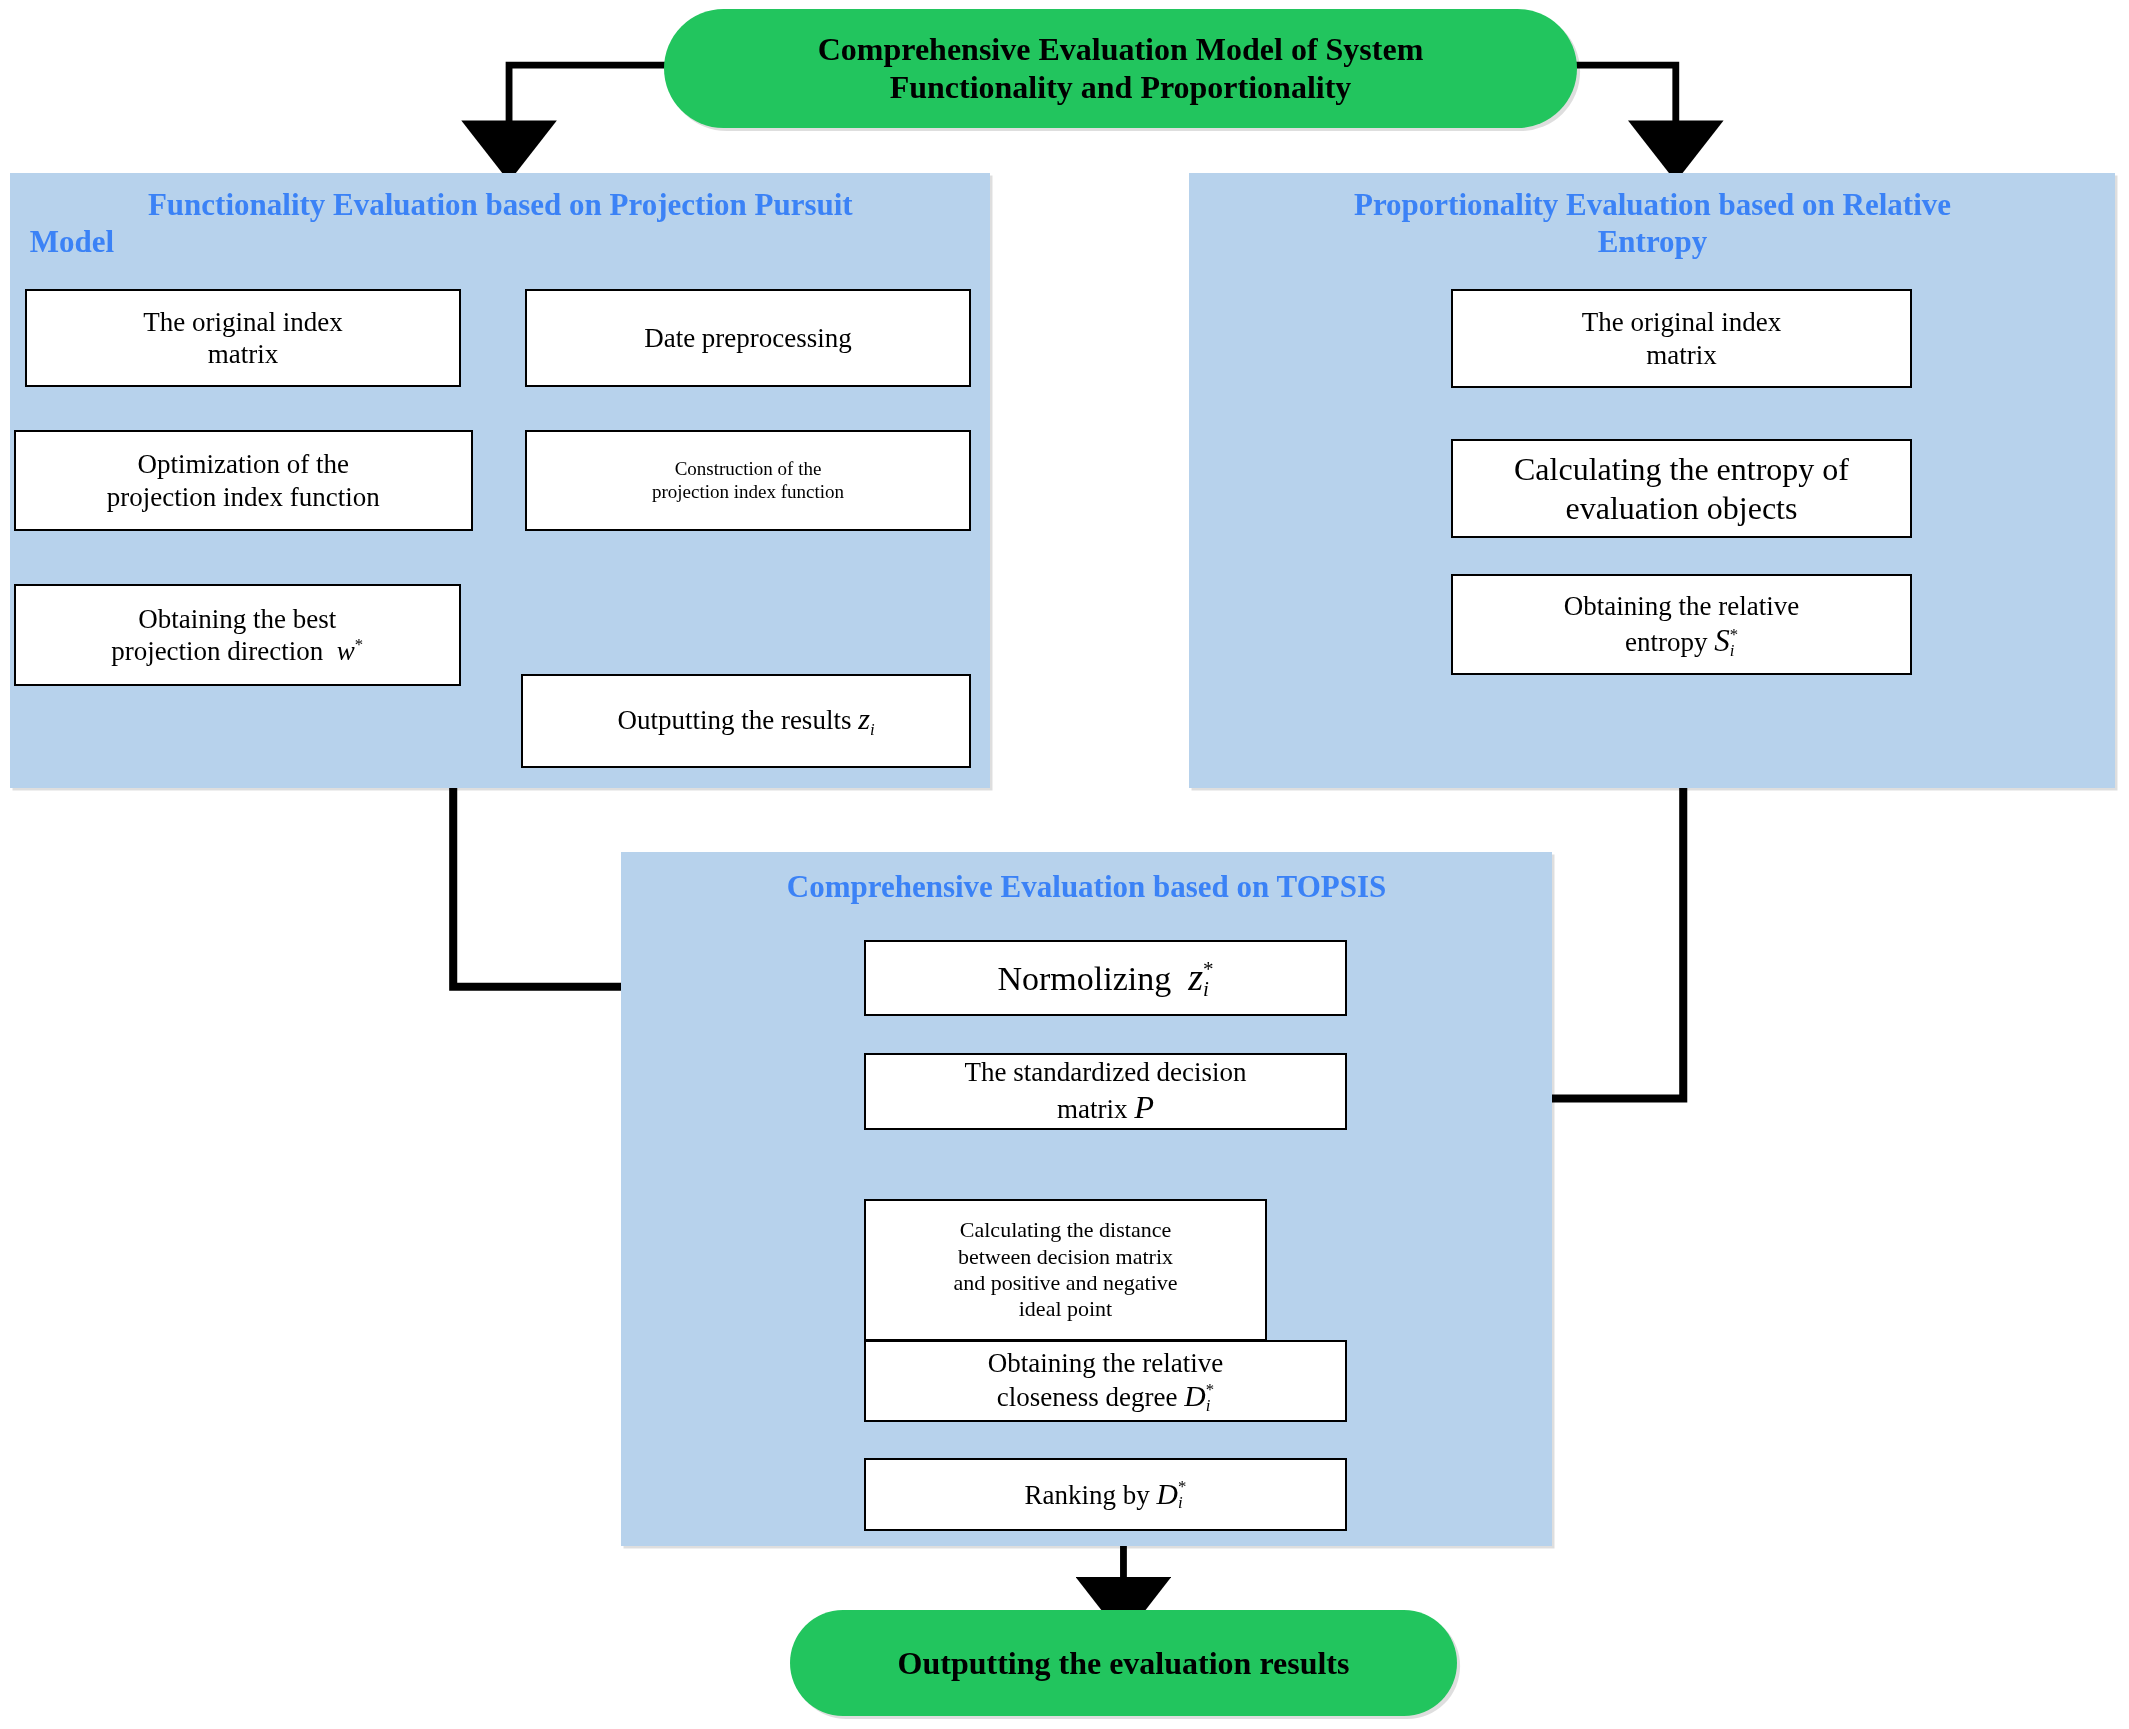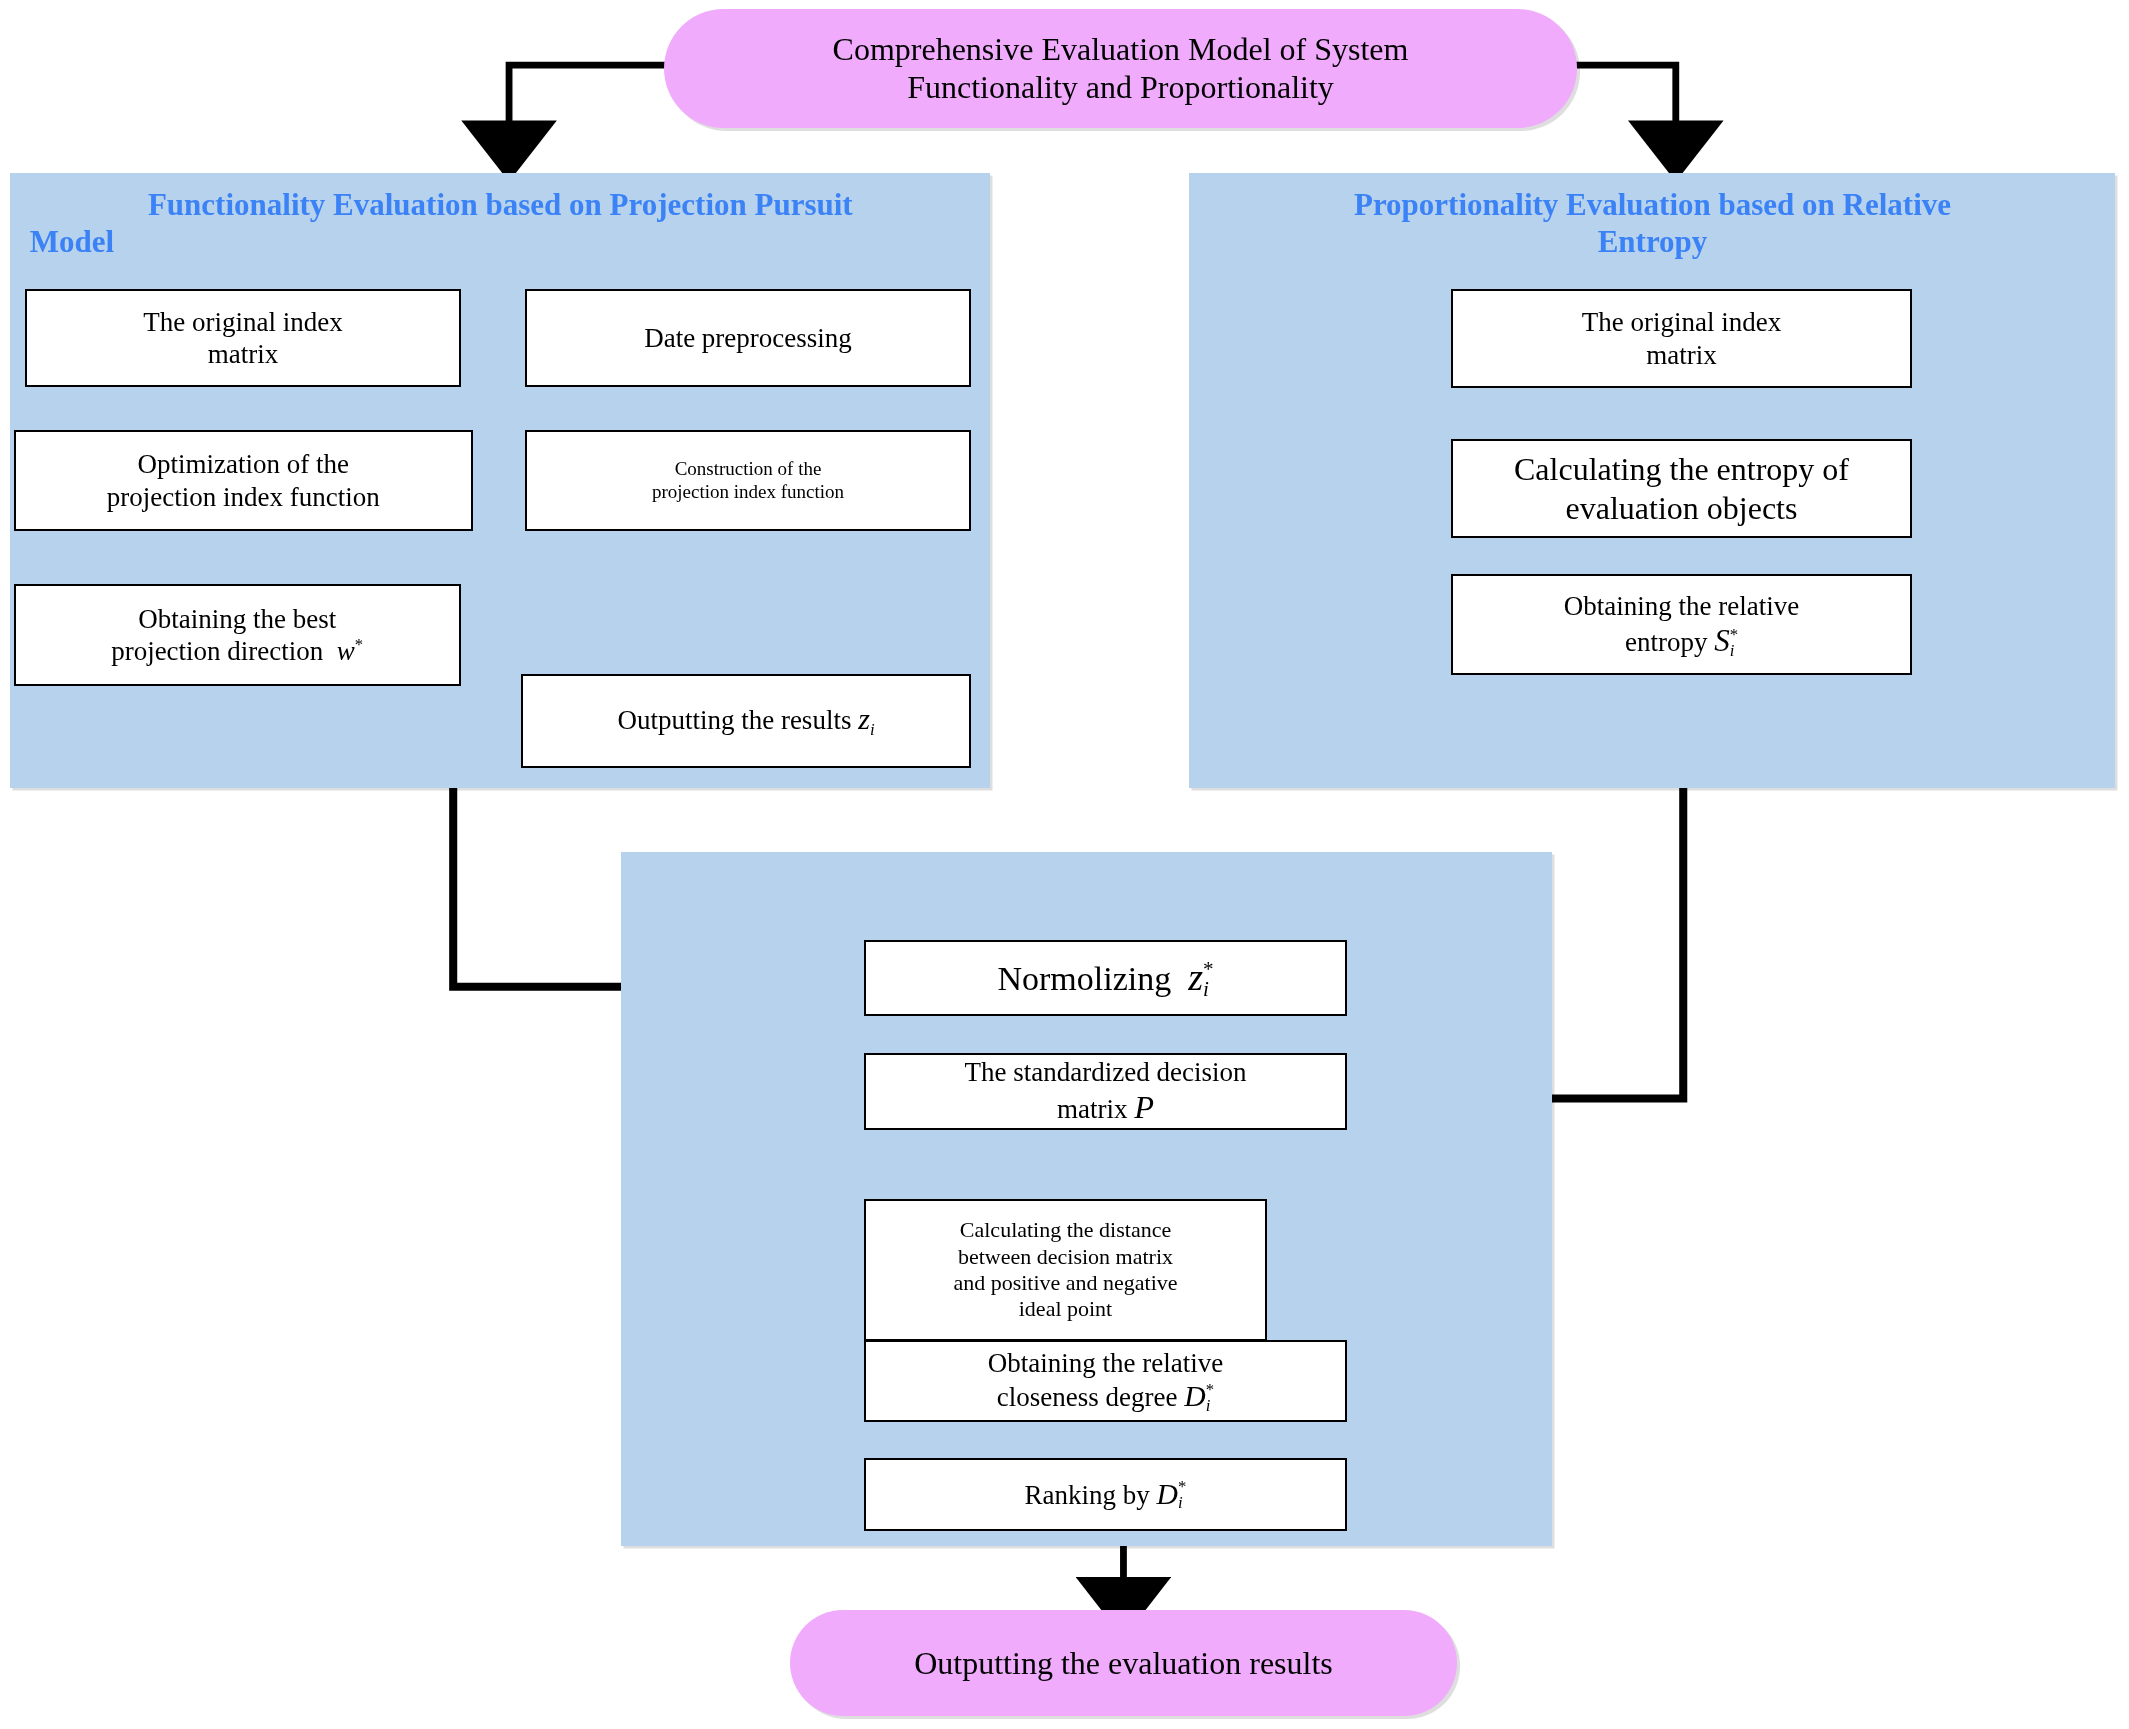--- a/index.html
+++ b/index.html
@@ -9,23 +9,23 @@
   
   .panel{position:absolute;background:#b7d2ec;box-shadow:2.5px 2.5px 0 0 rgba(0,0,0,0.13);}
   .panel-title{
     position:absolute;left:0;right:0;text-align:center;
     font-weight:bold;color:#3b82f6;line-height:1.18;
     font-family:"Liberation Serif", serif;
   }
 
   
   .stadium{
-    position:absolute;background:#f0abfc;border-radius:6207px;
+    position:absolute;background:#22c55e;border-radius:6207px;
     display:flex;align-items:center;justify-content:center;text-align:center;
-    font-weight:normal;color:#000;line-height:1.2;
+    font-weight:bold;color:#000;line-height:1.2;
     box-shadow:3.1px 3.1px 0 0 rgba(0,0,0,0.13);
     font-family:"Liberation Serif", serif;
   }
 
   
   .box{
     position:absolute;background:#ffffff;border:2.5px solid #000;
     display:flex;align-items:center;justify-content:center;text-align:center;
     color:#000;line-height:1.2;box-sizing:border-box;
     font-family:"Liberation Serif", serif;
@@ -178,20 +178,23 @@
 
   <div class="box" style="left:1451px;top:574px;width:461px;height:101px;font-size:27px;">
     <span class="t">
       <span>Obtaining the relative</span><br>
       <span>entropy</span>&nbsp;<span class="mv" style="font-size:1.15em">S</span><span class="supsub"><i>*</i><em>i</em></span>
     </span>
   </div>
 
   <div class="panel" style="left:621px;top:852px;width:931px;height:694px;">
   </div>
+  <div class="panel-title" style="left:627px;top:869px;width:919px;font-size:31px;">
+    <div>Comprehensive Evaluation based on TOPSIS</div>
+  </div>
 
   <div class="box" style="left:864px;top:940px;width:483px;height:76px;font-size:34px;">
     <span class="t">
       <span>Normolizing</span>&nbsp;&nbsp;<span class="mv" style="font-size:1.12em">z</span><span class="supsub"><i>*</i><em>i</em></span>
     </span>
   </div>
 
   <div class="box" style="left:864px;top:1053px;width:483px;height:77px;font-size:27px;">
     <span class="t">
       <span>The standardized decision</span><br>

